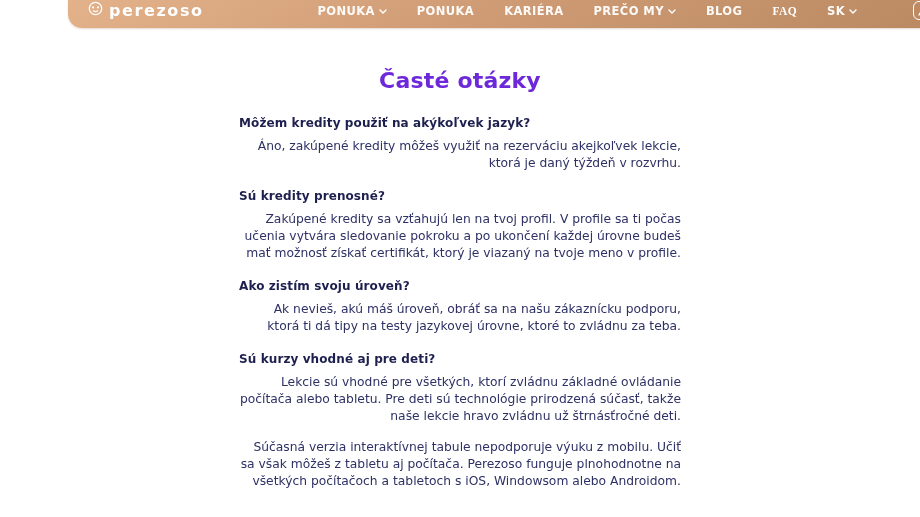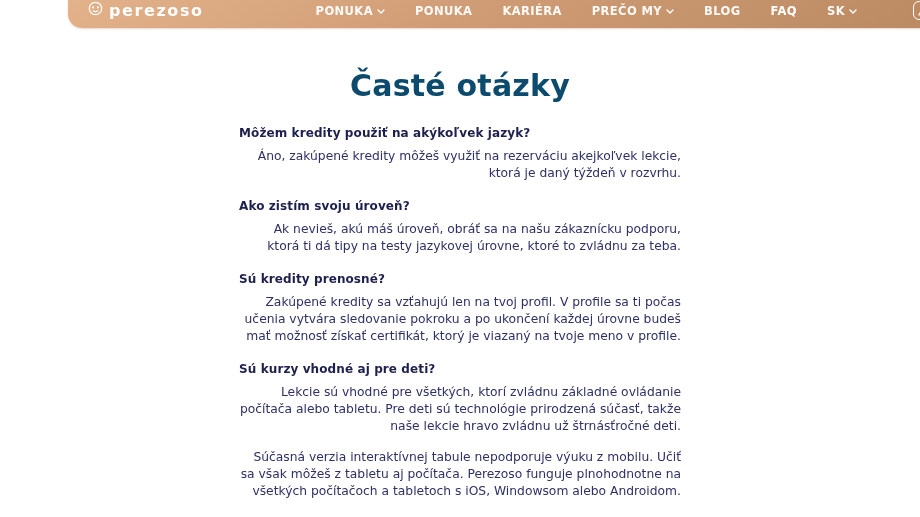--- a/index.html
+++ b/index.html
@@ -19,33 +19,33 @@
   .logo-text{
     color:#ffffff; font-size:16px; font-weight:700; letter-spacing:1.6px;
     text-transform:lowercase; line-height:1;
   }
   .nav{ margin-left:auto; display:flex; align-items:center; gap:30px; }
   .nav-link{
     color:rgba(255,255,255,.95); font-size:11.5px; font-weight:600;
     letter-spacing:.4px; text-decoration:none; display:flex; align-items:center;
     gap:4px; white-space:nowrap; cursor:pointer;
   }
-  .nav-link.active{ color:#ffffff; font-weight:800; }
+  .nav-link.active{ color:#ffffff; font-weight:800;font-family:Liberation Serif, serif; }
   .chev{ display:inline-flex; margin-top:1px; }
   .account-btn{
     margin-left:26px; width:19px; height:19px; border:1.6px solid #ffffff;
     border-radius:6px; display:flex; align-items:center; justify-content:center;
     background:transparent; cursor:pointer; flex:0 0 auto;
   }
 
   
   .main{ width:442px; margin:0 auto; padding-top:28px; }
   .page-title{
     margin:40px 0 20px; text-align:center;
-    font-size:30px; font-weight:800; color:#0c4a6e; letter-spacing:.2px;
+    font-size:22px; font-weight:800; color:#6d28d9; letter-spacing:.2px;
   }
   .faq-item{ margin-bottom:14px; }
   .faq-question{
     font-size:12px; line-height:21px; font-weight:700; color:#1d1f4e;
     margin-bottom:4px; letter-spacing:.1px;
   }
   .faq-answer{
     font-size:12.3px; line-height:17px; color:#2e3165;text-align:right;
   }
 </style>
@@ -115,26 +115,26 @@
 
 <main class="main">
   <h1 class="page-title">Časté otázky</h1>
 
   <section>
     <article class="faq-item">
       <h2 class="faq-question">Môžem kredity použiť na akýkoľvek jazyk?</h2>
       <p class="faq-answer">Áno, zakúpené kredity môžeš využiť na rezerváciu akejkoľvek lekcie, ktorá je daný týždeň v rozvrhu.</p>
     </article>
     <article class="faq-item">
+      <h2 class="faq-question">Sú kredity prenosné?</h2>
+      <p class="faq-answer">Zakúpené kredity sa vzťahujú len na tvoj profil. V profile sa ti počas učenia vytvára sledovanie pokroku a po ukončení každej úrovne budeš mať možnosť získať certifikát, ktorý je viazaný na tvoje meno v profile.</p>
+    </article>
+    <article class="faq-item">
       <h2 class="faq-question">Ako zistím svoju úroveň?</h2>
       <p class="faq-answer">Ak nevieš, akú máš úroveň, obráť sa na našu zákaznícku podporu, ktorá ti dá tipy na testy jazykovej úrovne, ktoré to zvládnu za teba.</p>
-    </article>
-    <article class="faq-item">
-      <h2 class="faq-question">Sú kredity prenosné?</h2>
-      <p class="faq-answer">Zakúpené kredity sa vzťahujú len na tvoj profil. V profile sa ti počas učenia vytvára sledovanie pokroku a po ukončení každej úrovne budeš mať možnosť získať certifikát, ktorý je viazaný na tvoje meno v profile.</p>
     </article>
     <article class="faq-item">
       <h2 class="faq-question">Sú kurzy vhodné aj pre deti?</h2>
       <p class="faq-answer">Lekcie sú vhodné pre všetkých, ktorí zvládnu základné ovládanie počítača alebo tabletu. Pre deti sú technológie prirodzená súčasť, takže naše lekcie hravo zvládnu už štrnásťročné deti.</p>
     </article>
     <article class="faq-item">
       <p class="faq-answer">Súčasná verzia interaktívnej tabule nepodporuje výuku z mobilu. Učiť sa však môžeš z tabletu aj počítača. Perezoso funguje plnohodnotne na všetkých počítačoch a tabletoch s iOS, Windowsom alebo Androidom.</p>
     </article>
 
   </section>

